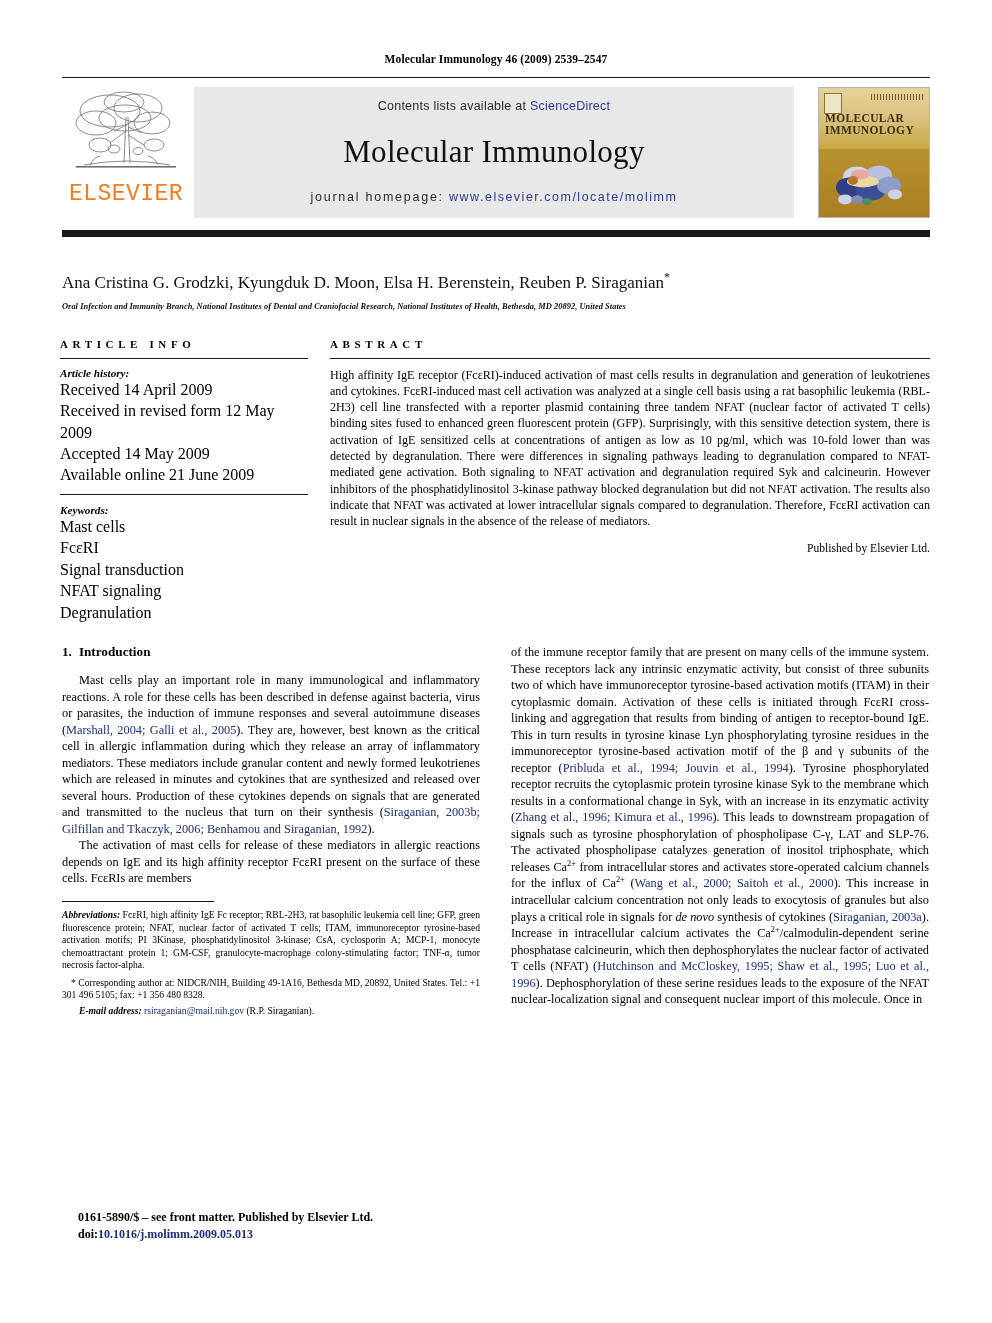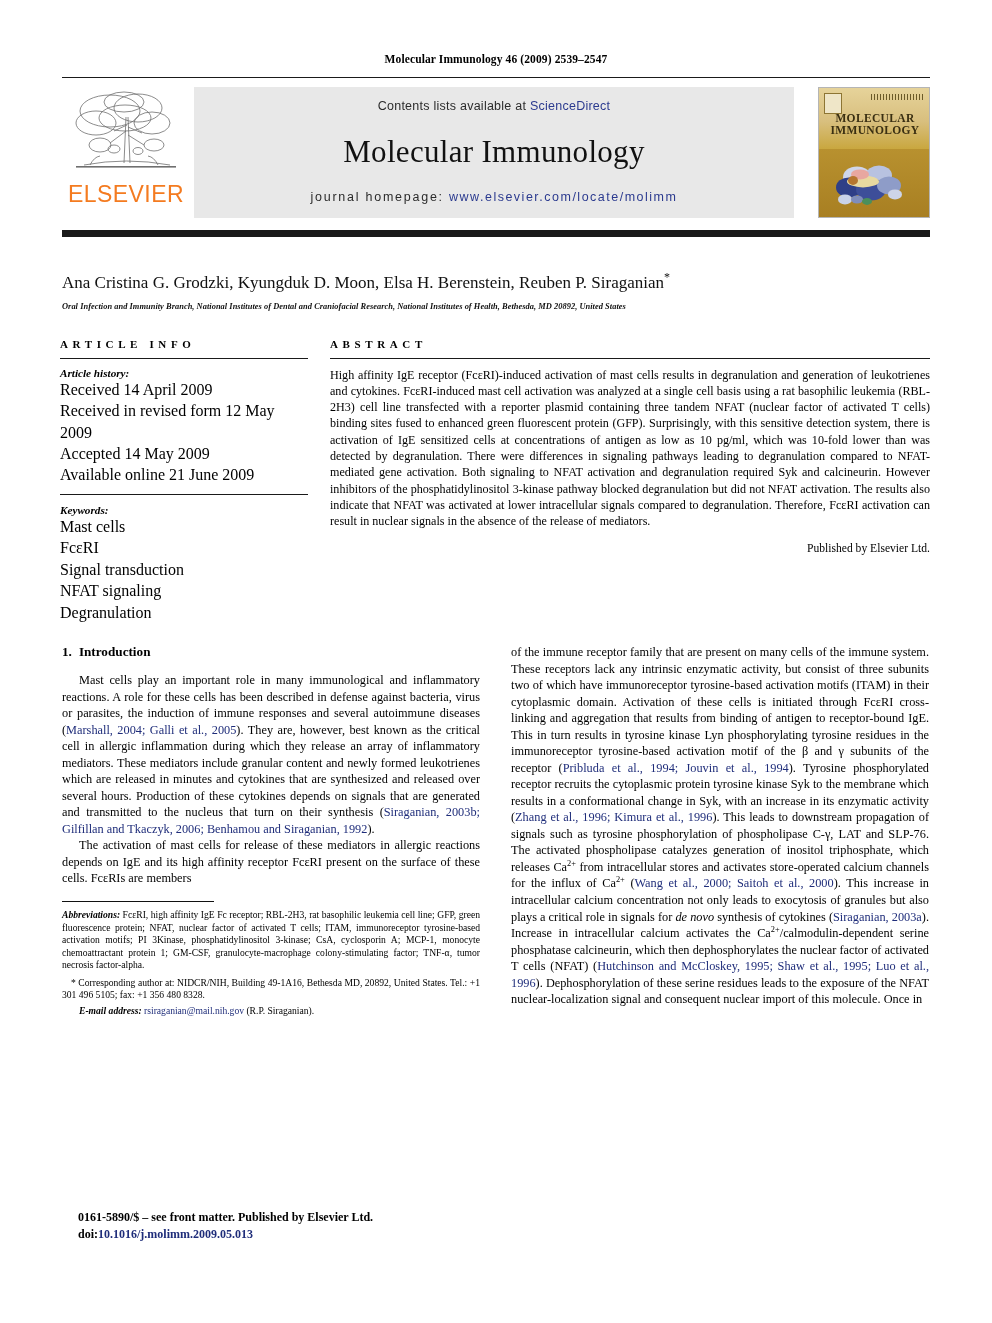--- a/index.html
+++ b/index.html
@@ -48,21 +48,21 @@
     align-items: center;
     justify-content: flex-start;
     background: #ffffff;
   }
   .elsevier-tree {
     width: 112px;
     height: 95px;
   }
   .elsevier-word {
     color: #f47b20;
-    font-family: Liberation Sans, sans-serif;
+    font-family: Liberation Mono, monospace;
     font-size: 23px;
     letter-spacing: 0.02em;
     font-weight: 400;
     line-height: 1;
     margin-top: 1px;
   }
   .banner {
     flex: 1 1 auto;
     background: #e8e8e8;
     display: flex;
@@ -98,21 +98,20 @@
     letter-spacing: 0.12em;
   }
   .cover-thumb {
     width: 110px;
     flex: 0 0 110px;
     margin-left: 24px;
     border: 1px solid #b5b5b5;
     position: relative;
     background: #a3a3a3;
     overflow: hidden;
-    text-align: center;
   }
   .cover-head {
     position: absolute;
     top: 0; left: 0; right: 0;
     height: 47%;
     background: linear-gradient(180deg, #e6d39a 0%, #d8bf7e 55%, #c9a73f 100%);
   }
   .cover-body {
     position: absolute;
     top: 47%; left: 0; right: 0; bottom: 0;

